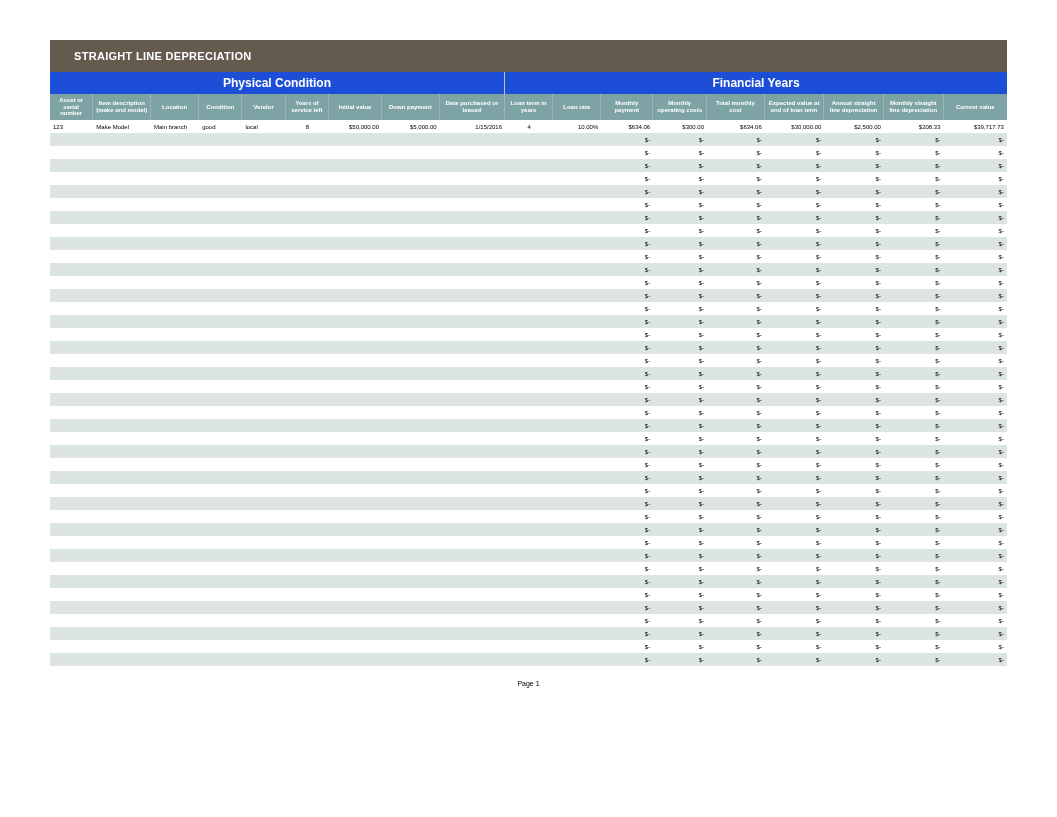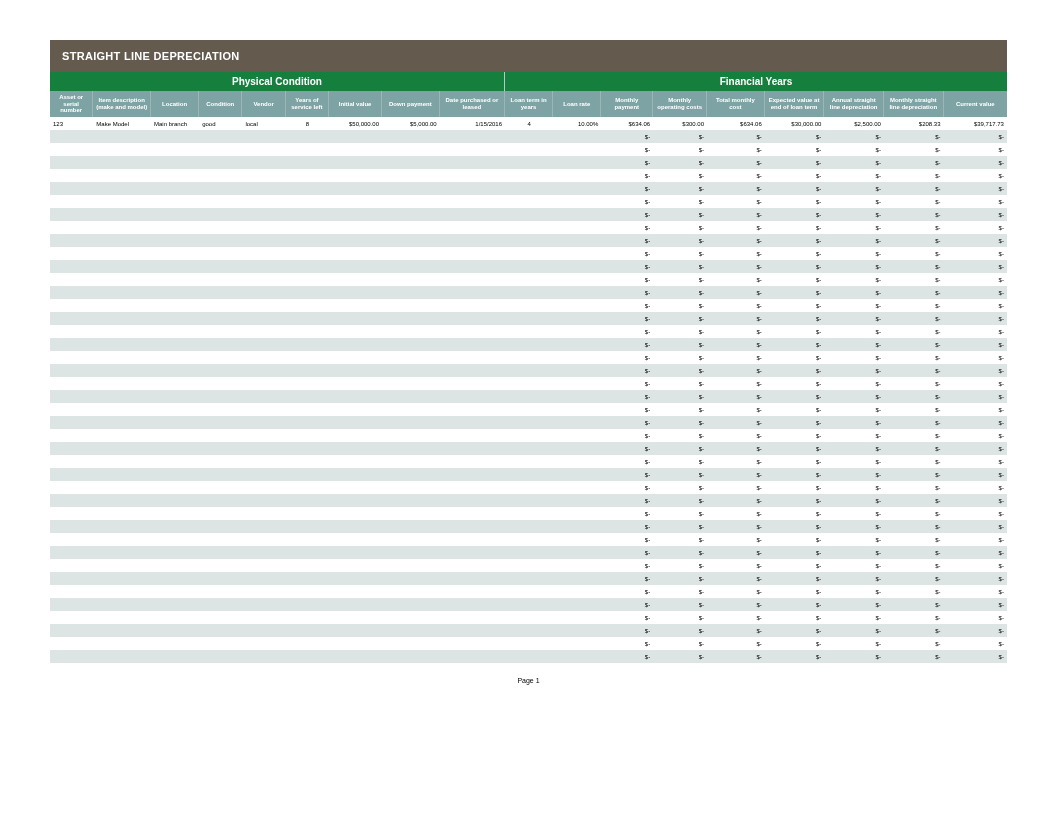--- a/index.html
+++ b/index.html
@@ -3,28 +3,28 @@
 <meta charset="utf-8">
 <style>
   * { box-sizing: border-box; }
   html, body { margin: 0; padding: 0; background: #fff; font-family: Arial, Helvetica, sans-serif; }
   .page { width: 1057px; margin: 0 auto; padding: 40px 50px 20px 50px; }
   .title-bar {
     background: #645a4e;
     color: #fff;
     font-weight: bold;
     font-size: 11px;
-    padding: 10px 12px;
+    padding: 10px 24px;
     letter-spacing: 0.3px;
   }
   .section-row { display: flex; width: 100%; }
   .section-cell {
-    background: #15803d;
+    background: #1d4ed8;
     color: #fff;
-    font-size: 10px;
+    font-size: 12px;
     font-weight: bold;
     text-align: center;
     padding: 4px 0;
     border-right: 1px solid #b8c8c7;
   }
   .section-cell:last-child { border-right: none; }
   .hdr-row { display: flex; width: 100%; }
   .hdr-cell {
     background: #7ea3a5;
     color: #fff;

